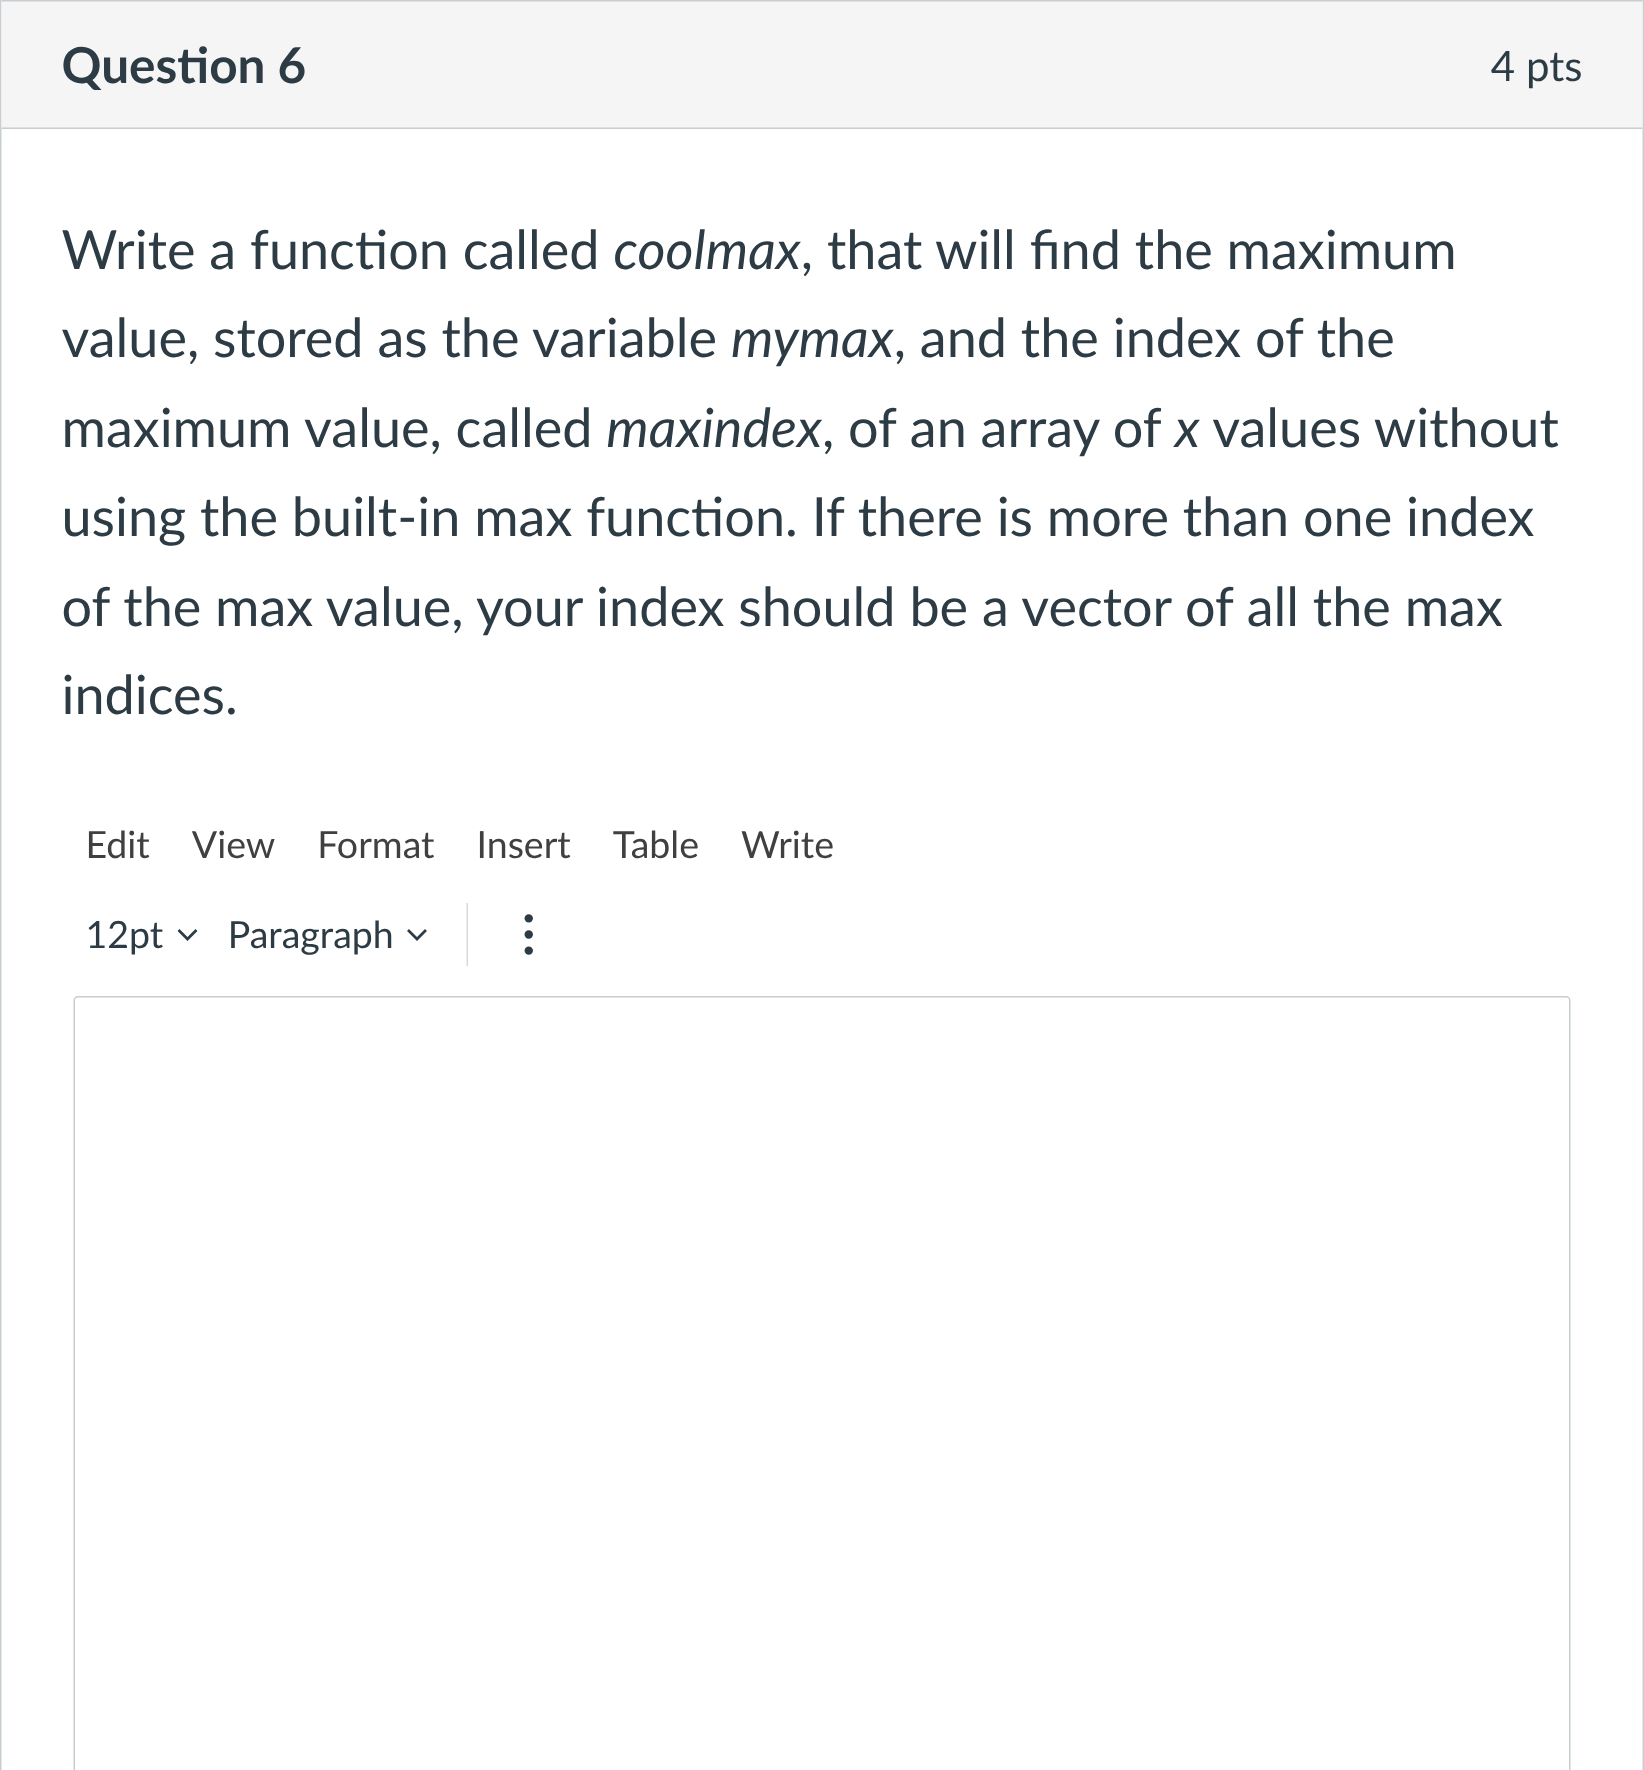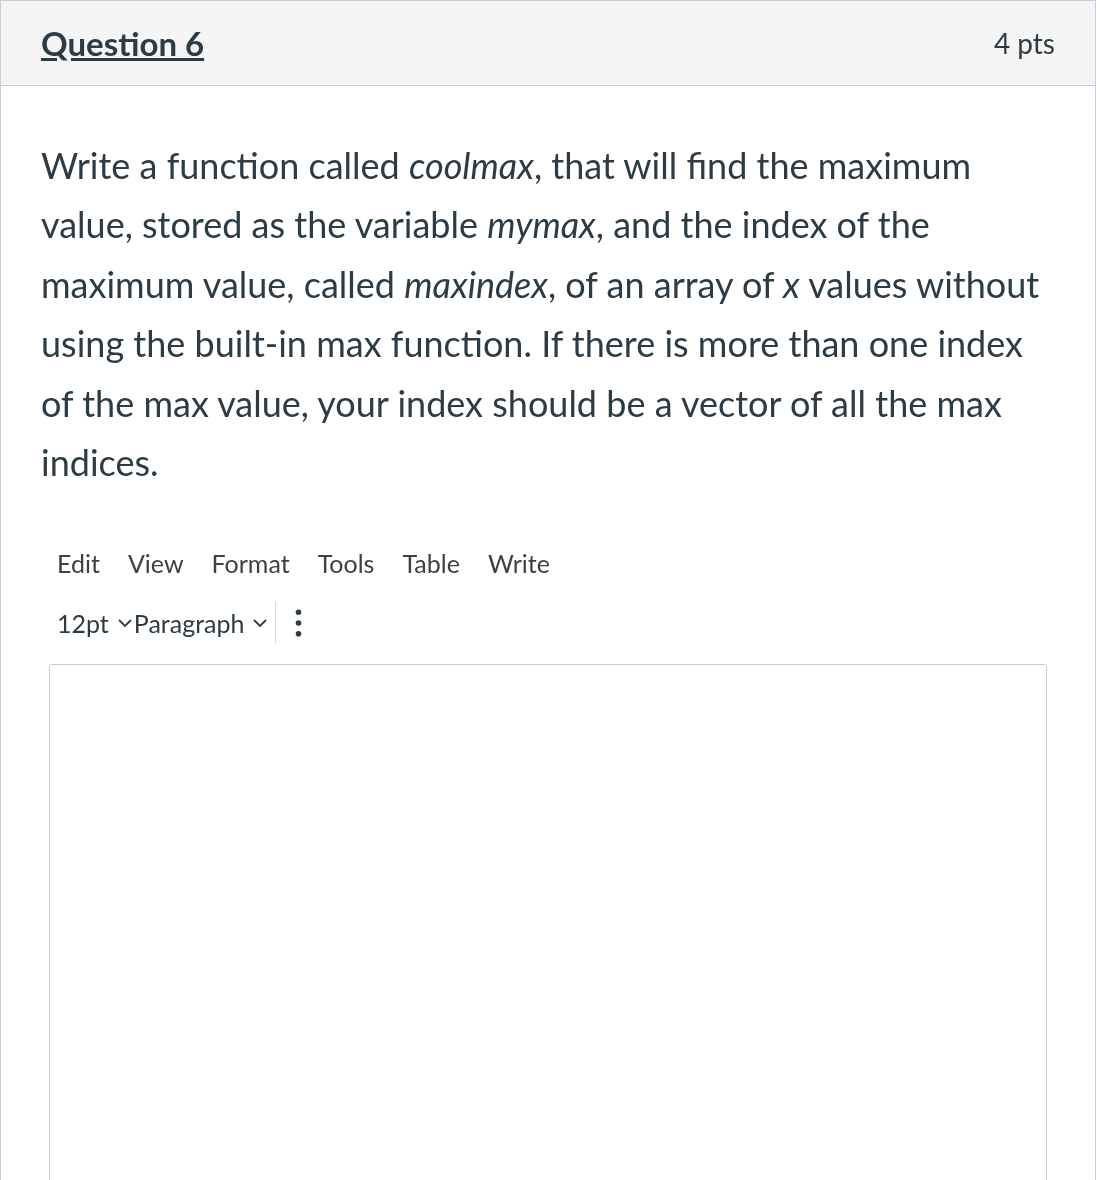--- a/index.html
+++ b/index.html
@@ -20,21 +20,20 @@
       align-items: center;
       padding: 22px 40px 22px 40px;
       background: #f5f5f5;
       border-bottom: 1px solid #c7cdd1;
       border-top: 1px solid #c7cdd1;
     }
     .question-title {
       font-size: 33px;
       font-weight: 700;
       color: #2d3b45;
-      text-decoration: underline;
     }
     .question-points {
       font-size: 28px;
       color: #2d3b45;
     }
     .question-body {
       padding: 50px 40px 20px 40px;
     }
     .prompt {
       font-size: 36px;
@@ -54,21 +53,21 @@
       padding: 6px 8px 14px 8px;
     }
     .editor-menubar span {
       font-size: 25px;
       color: #404040;
       cursor: pointer;
     }
     .editor-toolbar {
       display: flex;
       align-items: center;
-      gap: 1px;
+      gap: 19px;
       padding: 10px 8px 20px 8px;
     }
     .tb-item {
       display: flex;
       align-items: center;
       gap: 8px;
       font-size: 25px;
       color: #2d3b45;
       cursor: pointer;
     }
@@ -118,21 +117,21 @@
     <p class="prompt">
       <span>Write a function called </span><em>coolmax</em><span>, that will find the maximum value, stored as the variable </span><em>mymax</em><span>, and the index of the maximum value, called </span><em>maxindex</em><span>, of an array of </span><em>x</em><span> values without using the built-in max function. If there is more than one index of the max value, your index should be a vector of all the max indices.</span>
     </p>
 
     <div class="editor-wrap">
 
       <div class="editor-menubar">
         <span>Edit</span>
         <span>View</span>
         <span>Format</span>
-        <span>Tools</span>
+        <span>Insert</span>
         <span>Table</span>
         <span>Write</span>
       </div>
 
       <div class="editor-toolbar">
         <div class="tb-item">
           <span>12pt</span>
           <span class="chevron">
             <svg viewBox="0 0 16 16">
                 <path d="M2 5 L8 11 L14 5" fill="none" stroke="#2d3b45" stroke-width="1.8"></path>

